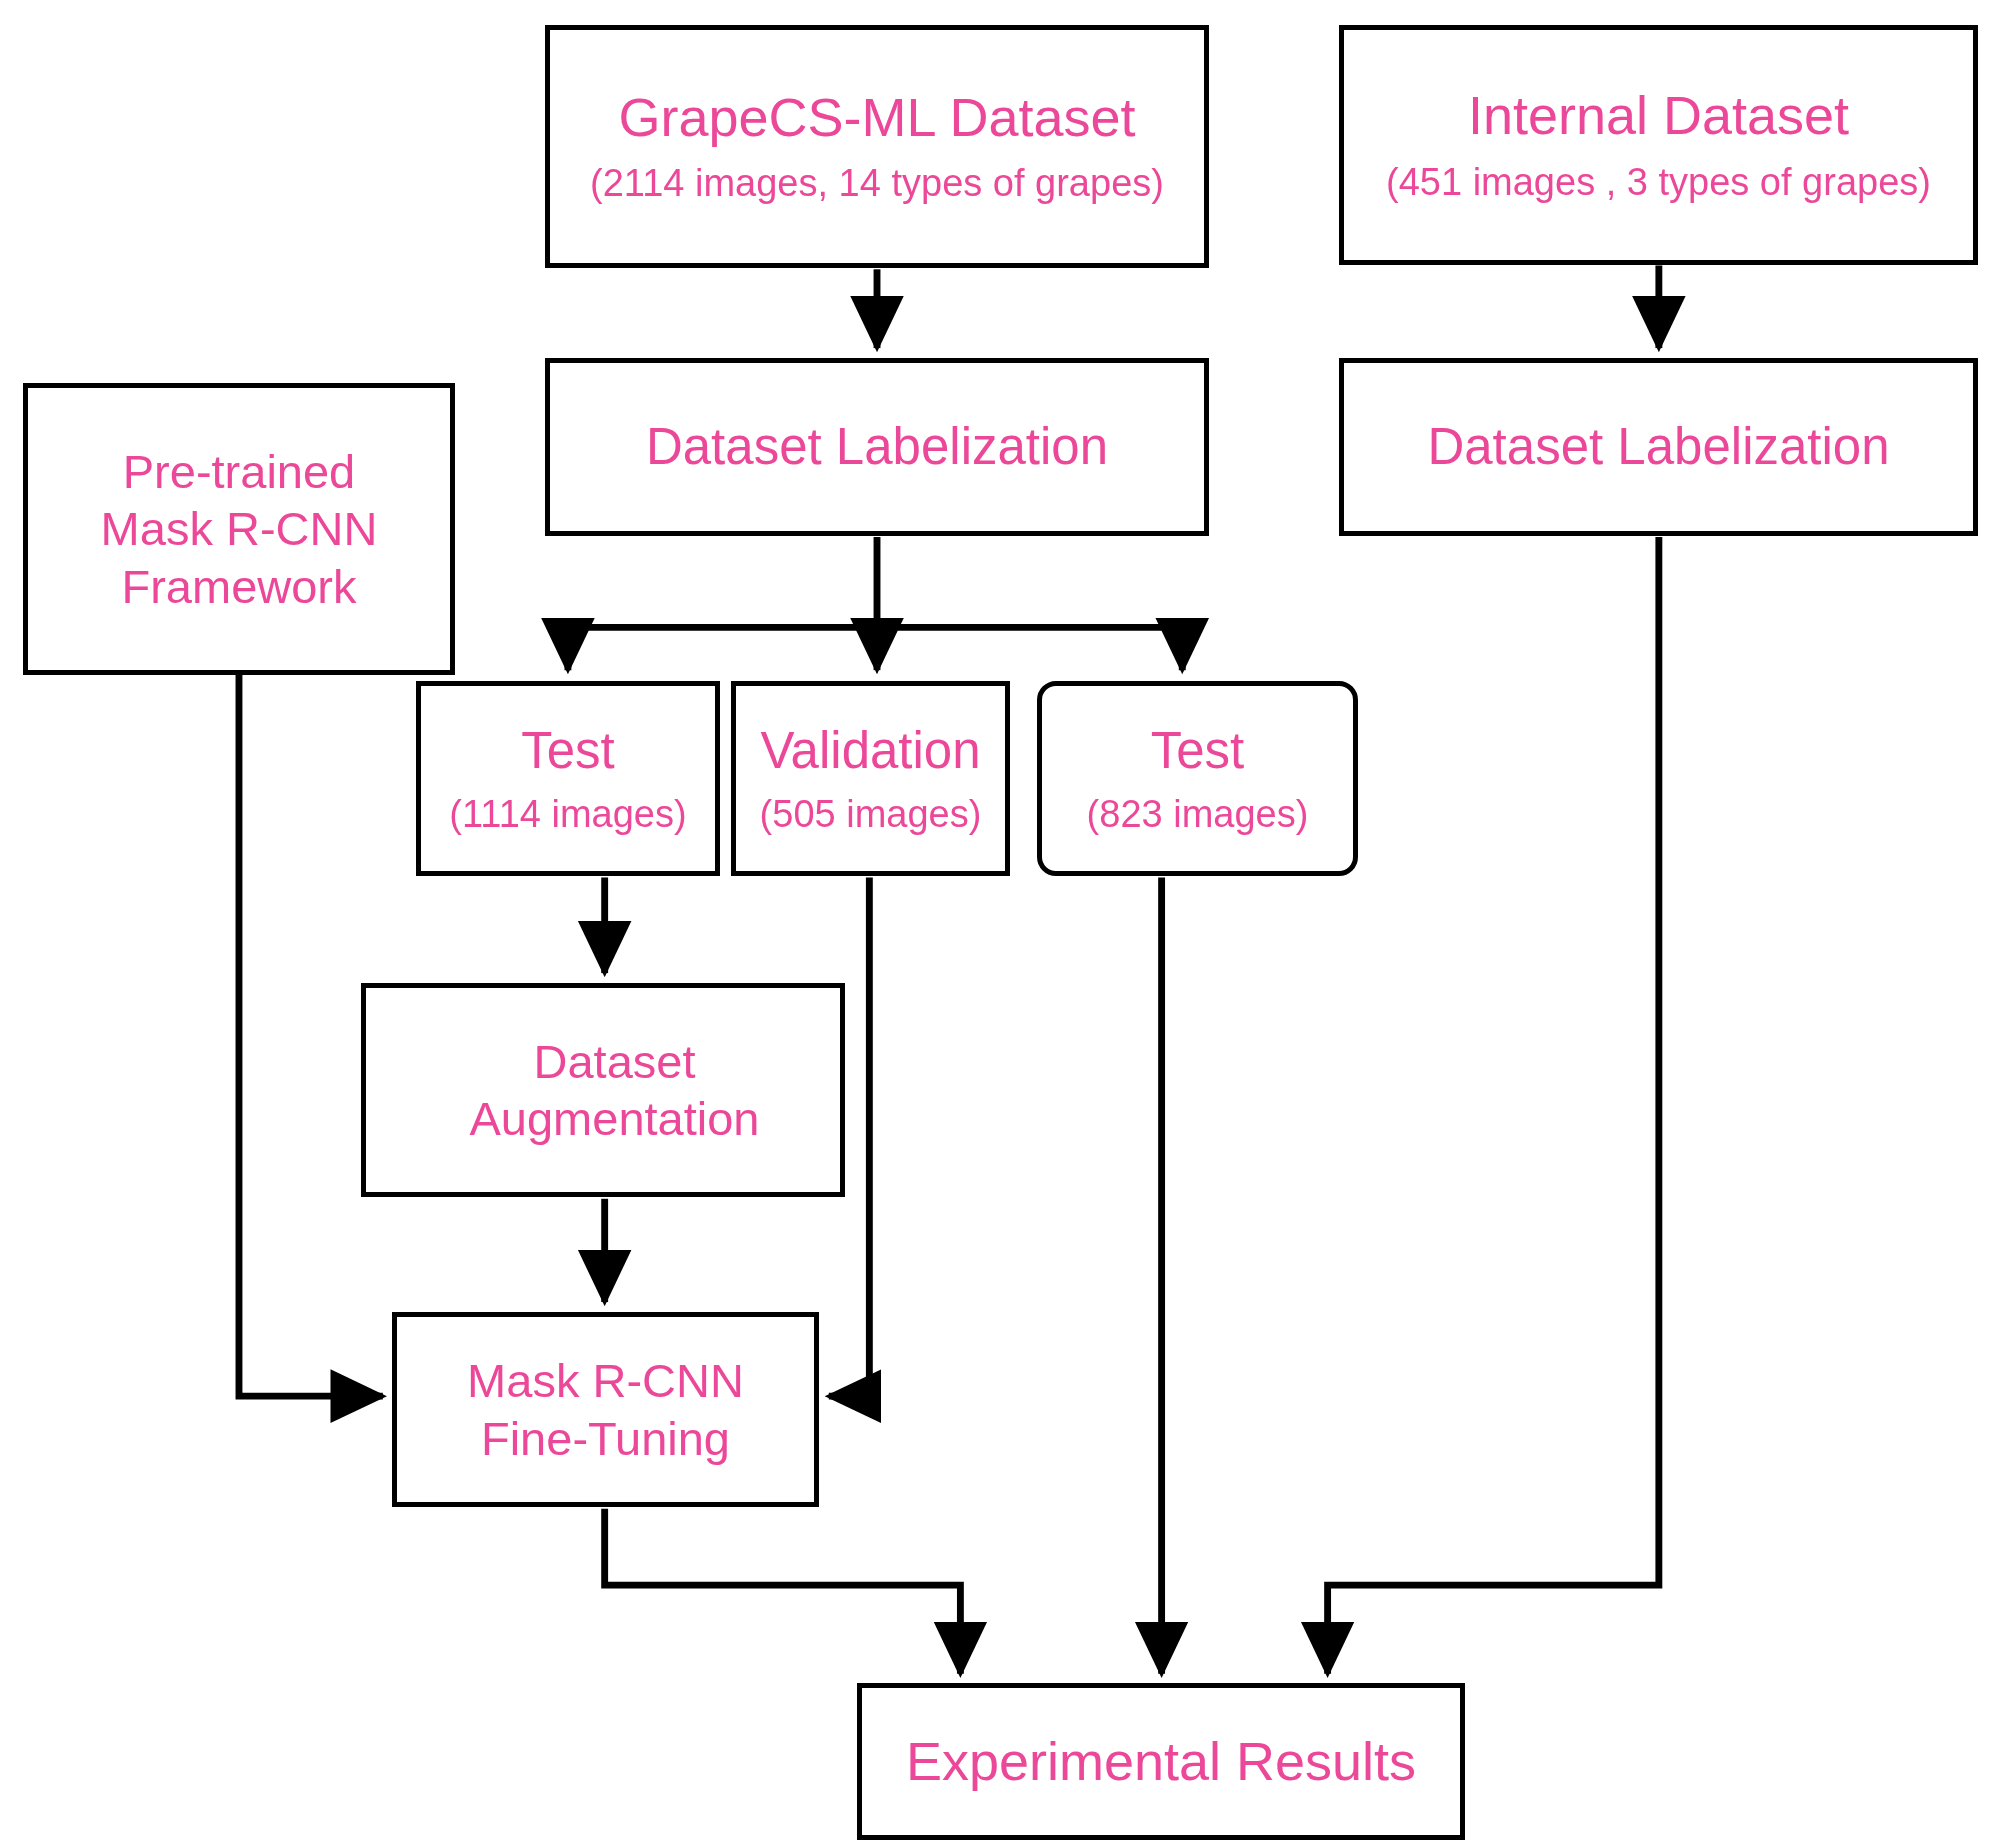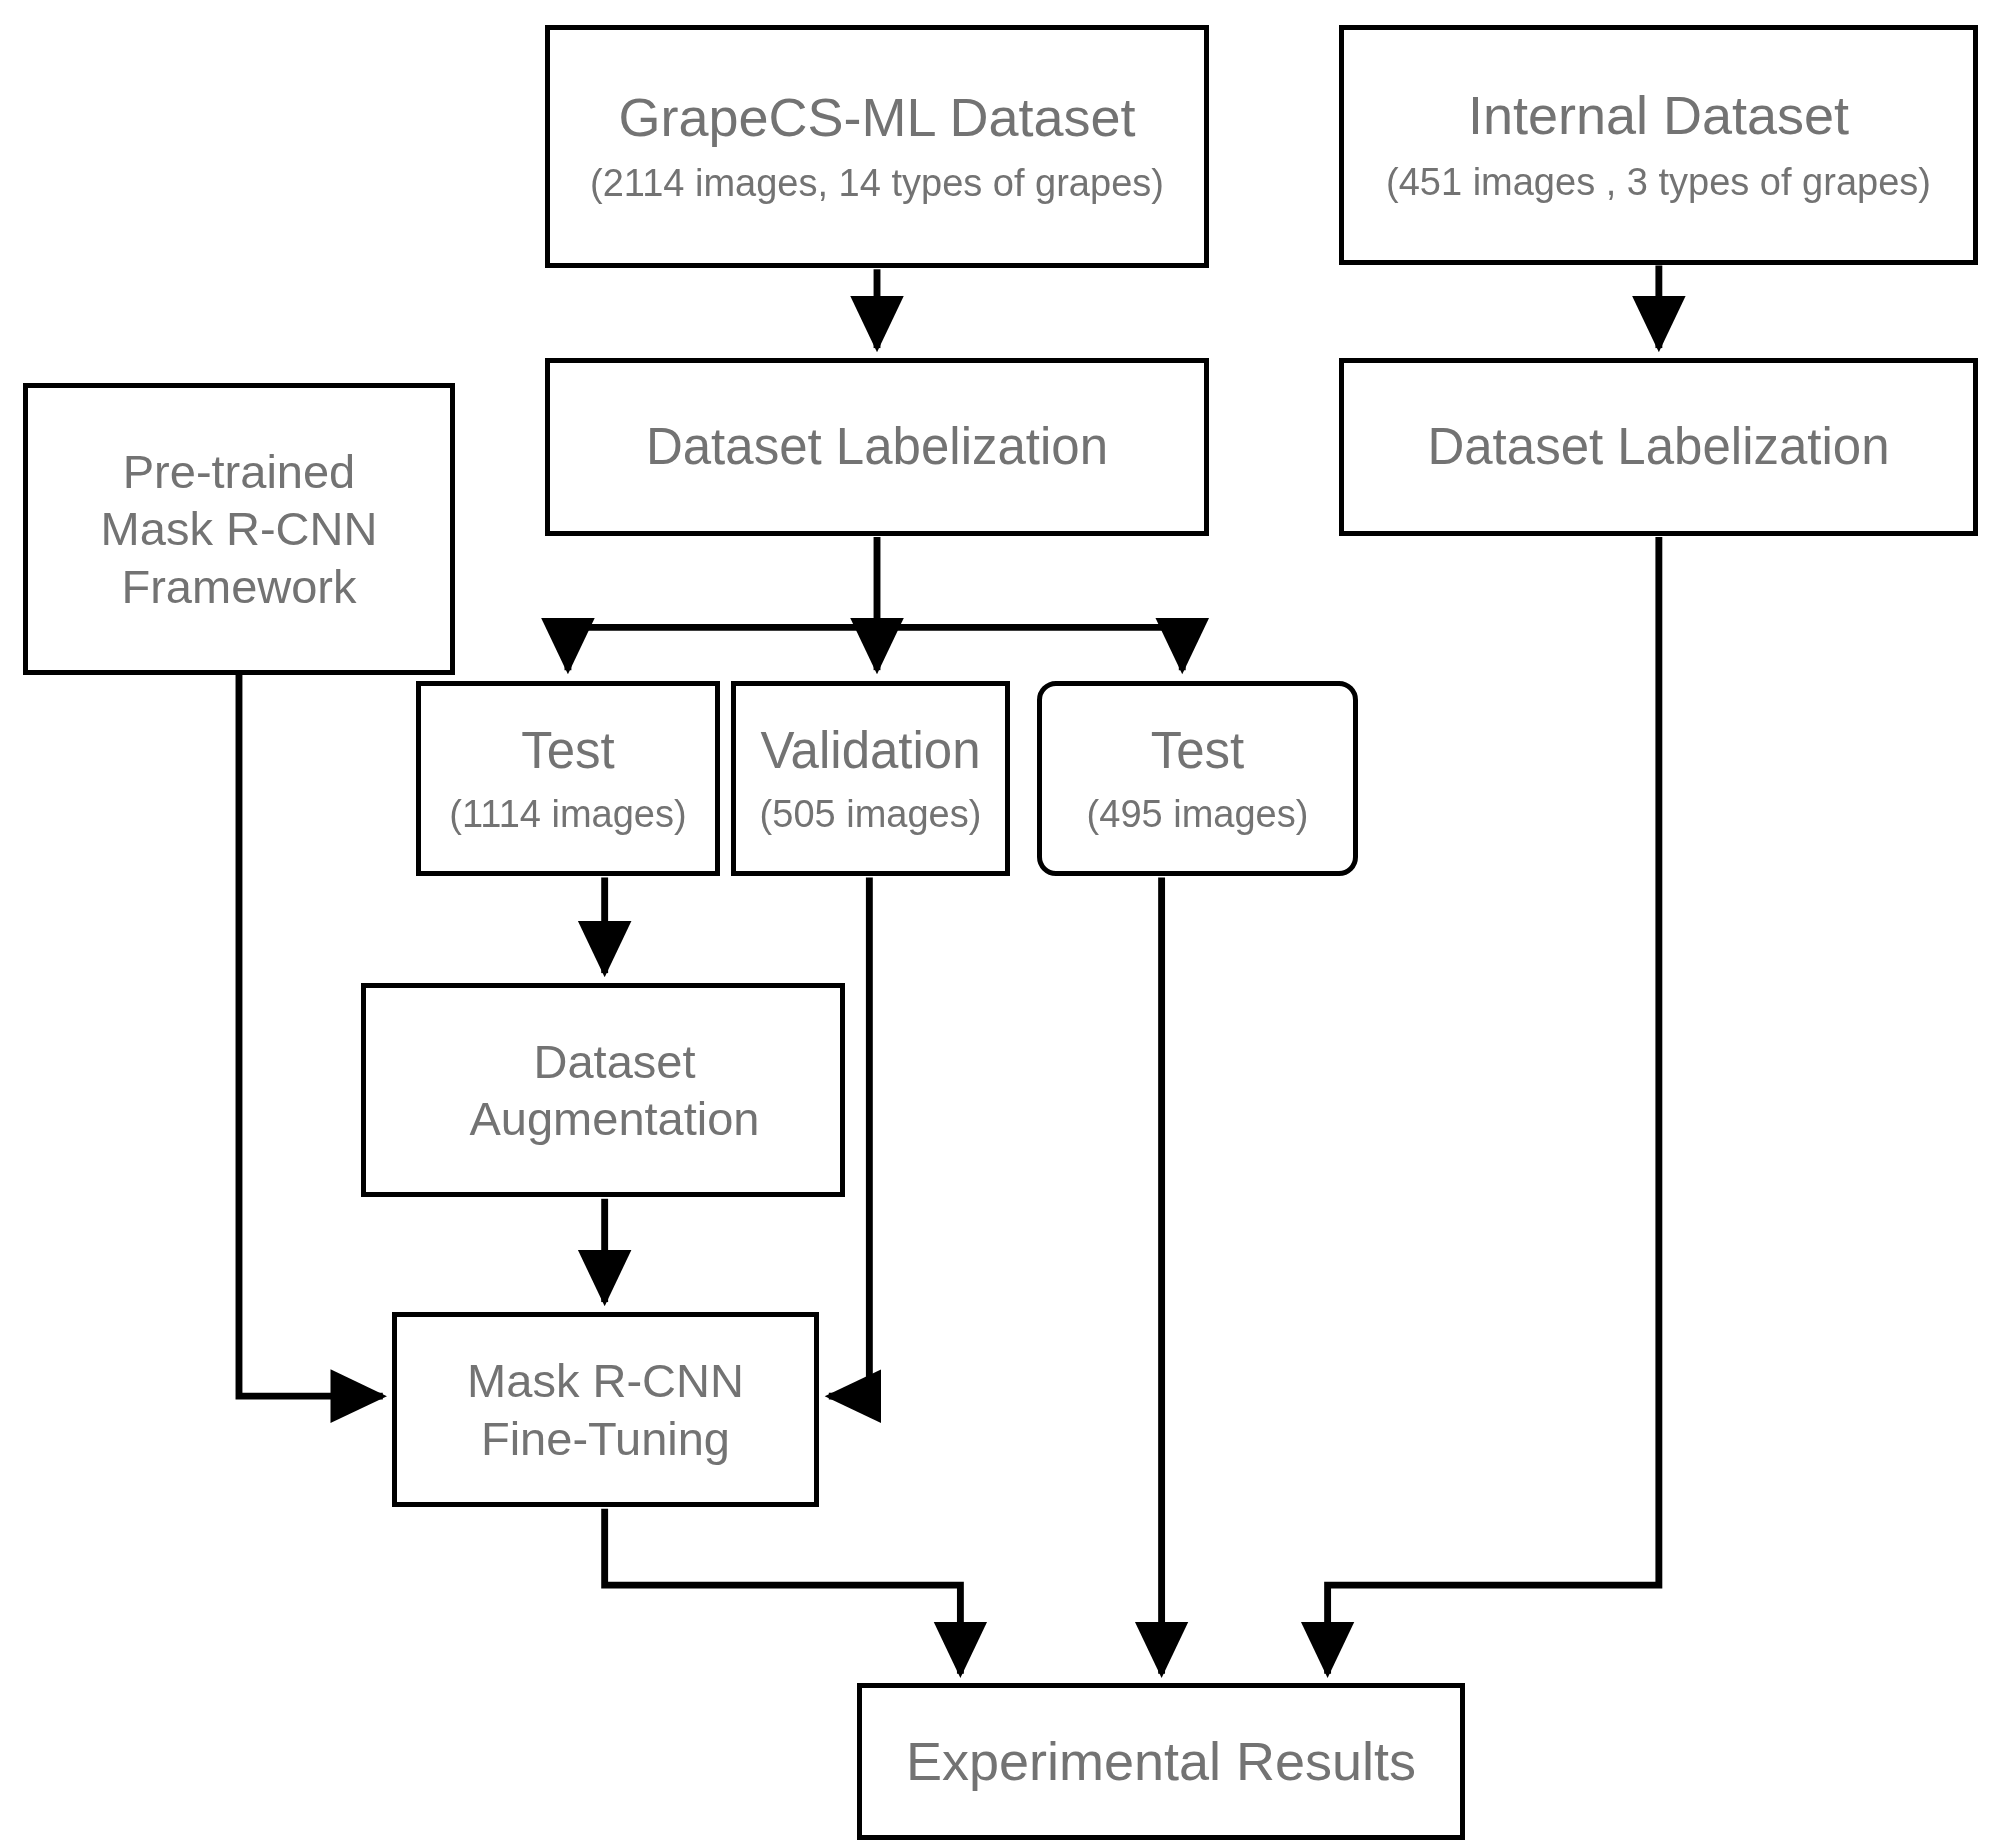--- a/index.html
+++ b/index.html
@@ -27,21 +27,21 @@
   .node {
     position: absolute;
     box-sizing: border-box;
     border: 5.4px solid #000000;
     background: #ffffff;
     display: flex;
     flex-direction: column;
     align-items: center;
     justify-content: center;
     text-align: center;
-    color: #737373;
+    color: #ec4899;
     z-index: 5;
   }
   .node .title {
     font-size: 47px;
     line-height: 1.12;
     white-space: nowrap;
   }
   .node .sub {
     font-size: 38px;
     line-height: 1.12;
@@ -147,21 +147,21 @@
     <div class="sub">(1114 images)</div>
   </div>
 
   <div class="node" id="node-validation">
     <div class="title">Validation</div>
     <div class="sub">(505 images)</div>
   </div>
 
   <div class="node" id="node-test">
     <div class="title">Test</div>
-    <div class="sub">(495 images)</div>
+    <div class="sub">(823 images)</div>
   </div>
 
   <div class="node" id="node-augment">
     <div class="line">Dataset</div>
     <div class="line">Augmentation</div>
   </div>
 
   <div class="node" id="node-finetune">
     <div class="line">Mask R-CNN</div>
     <div class="line">Fine-Tuning</div>

